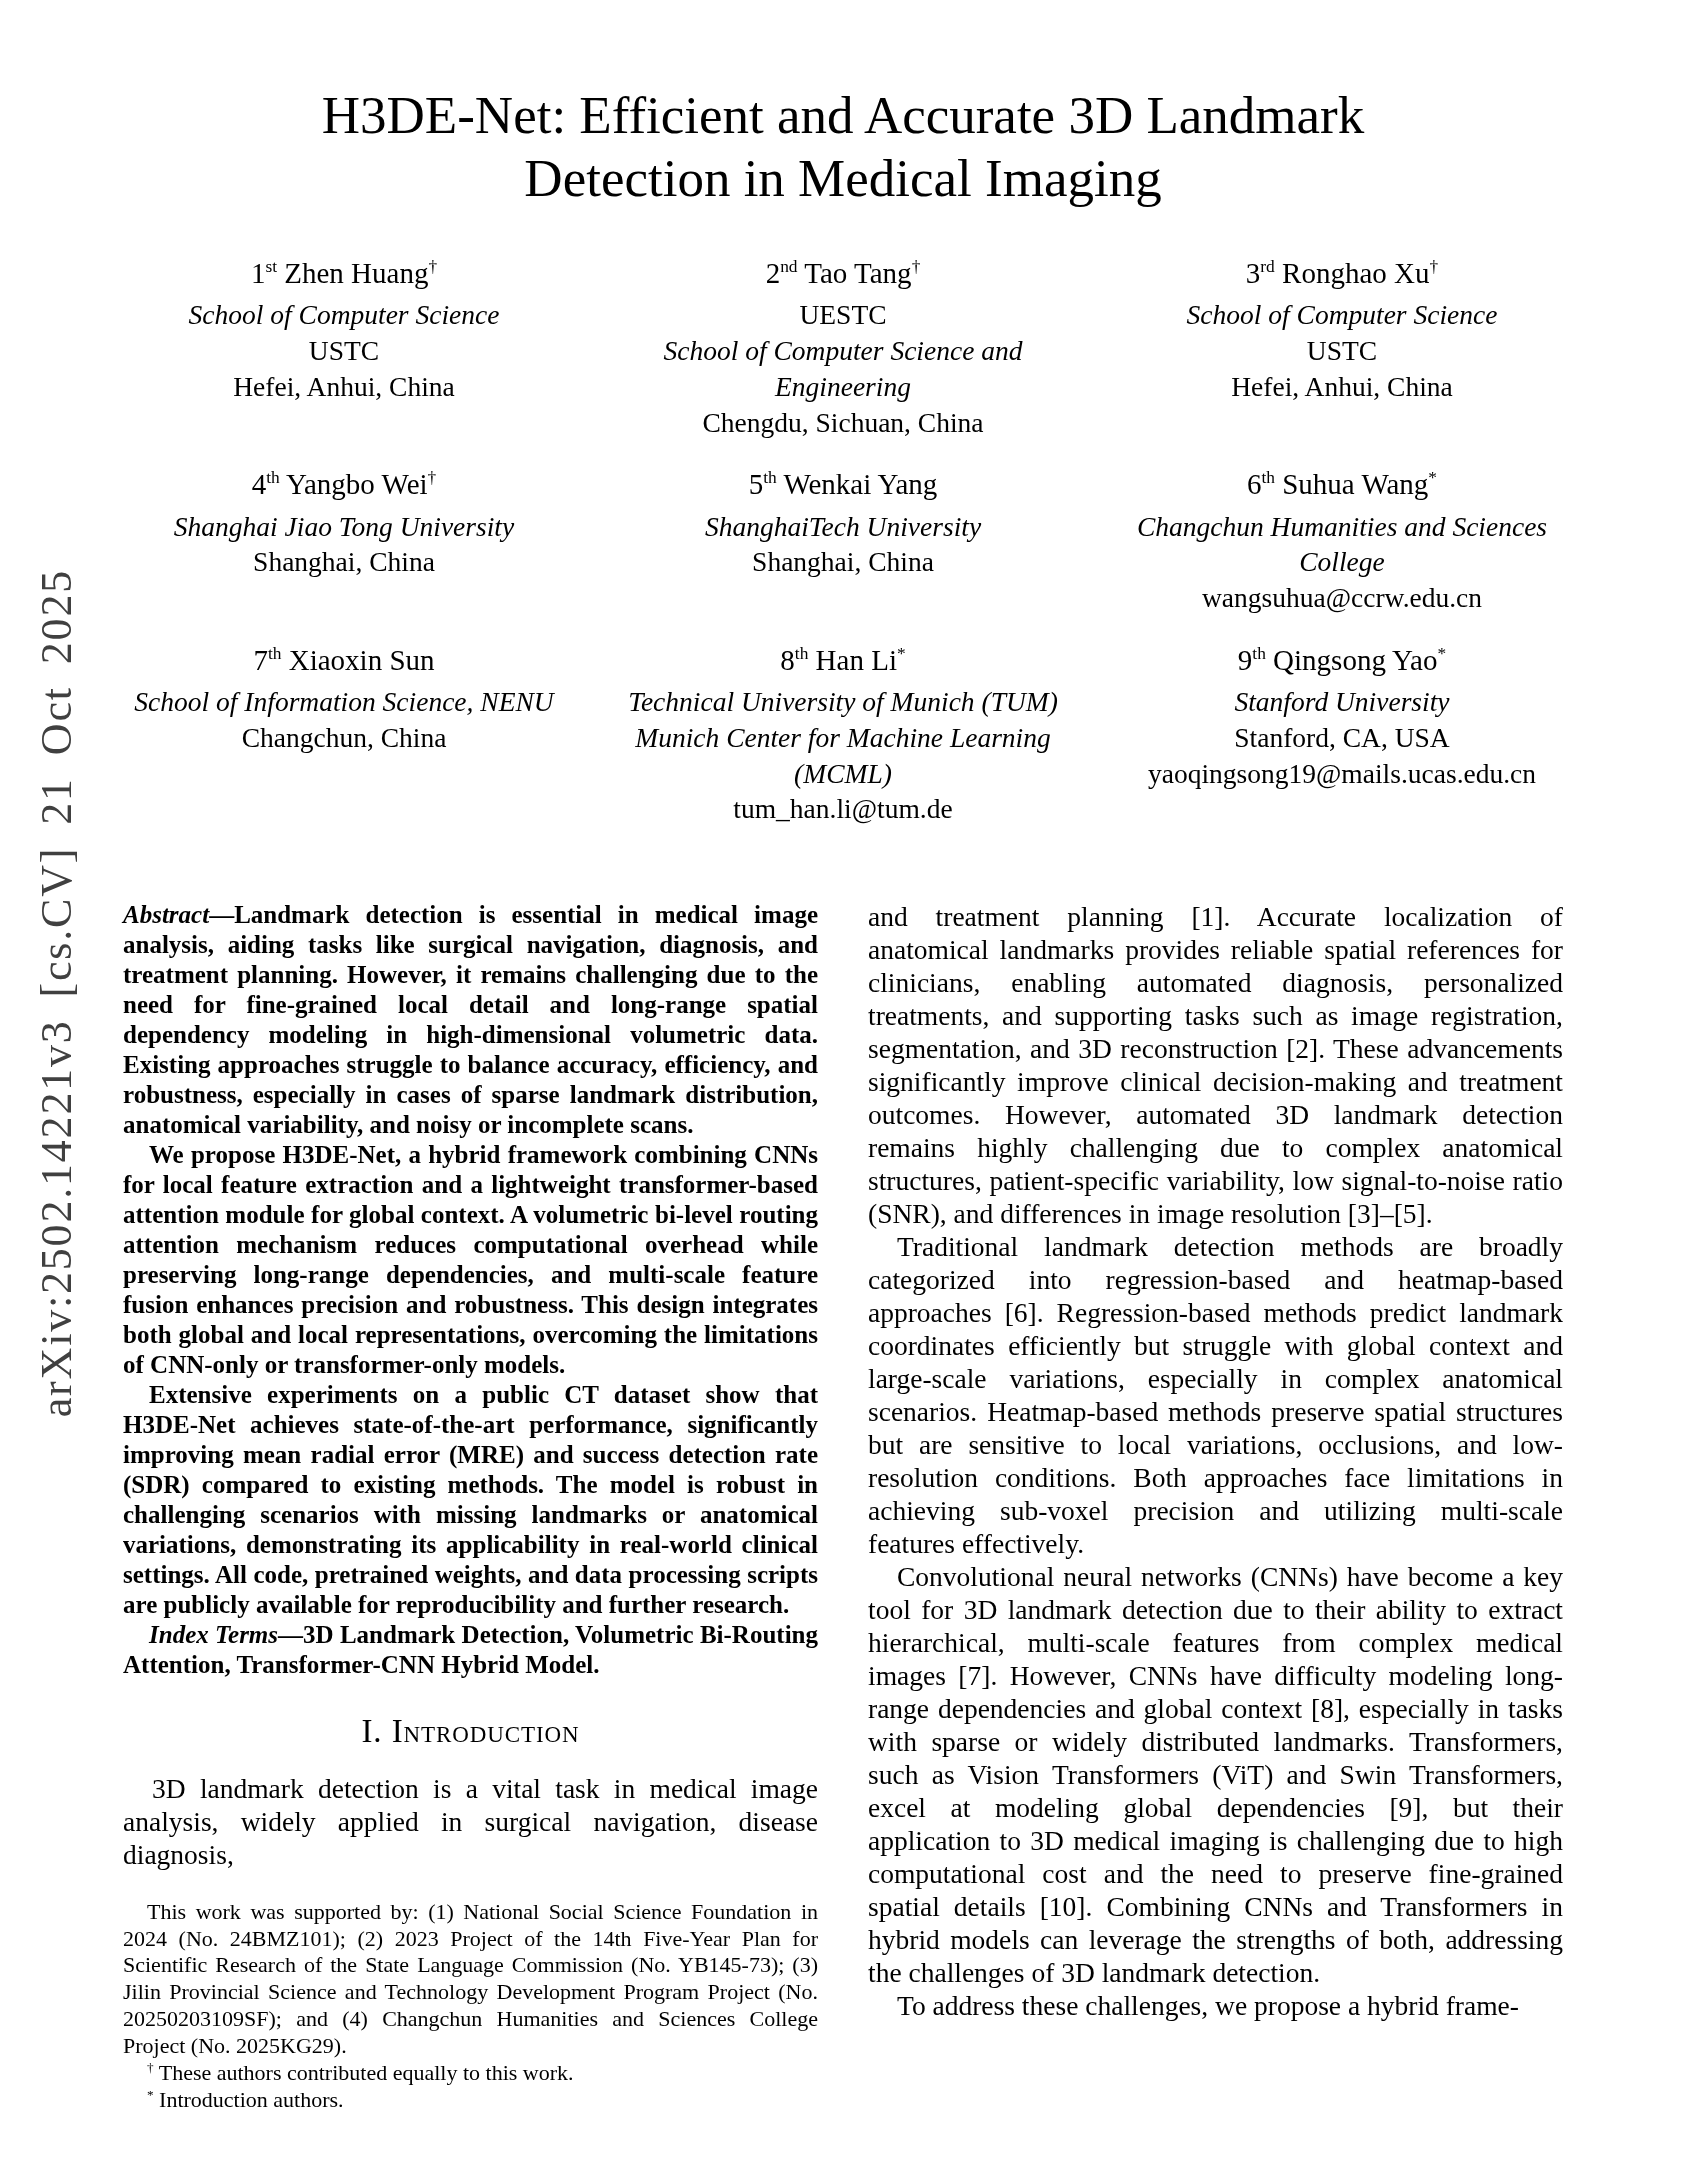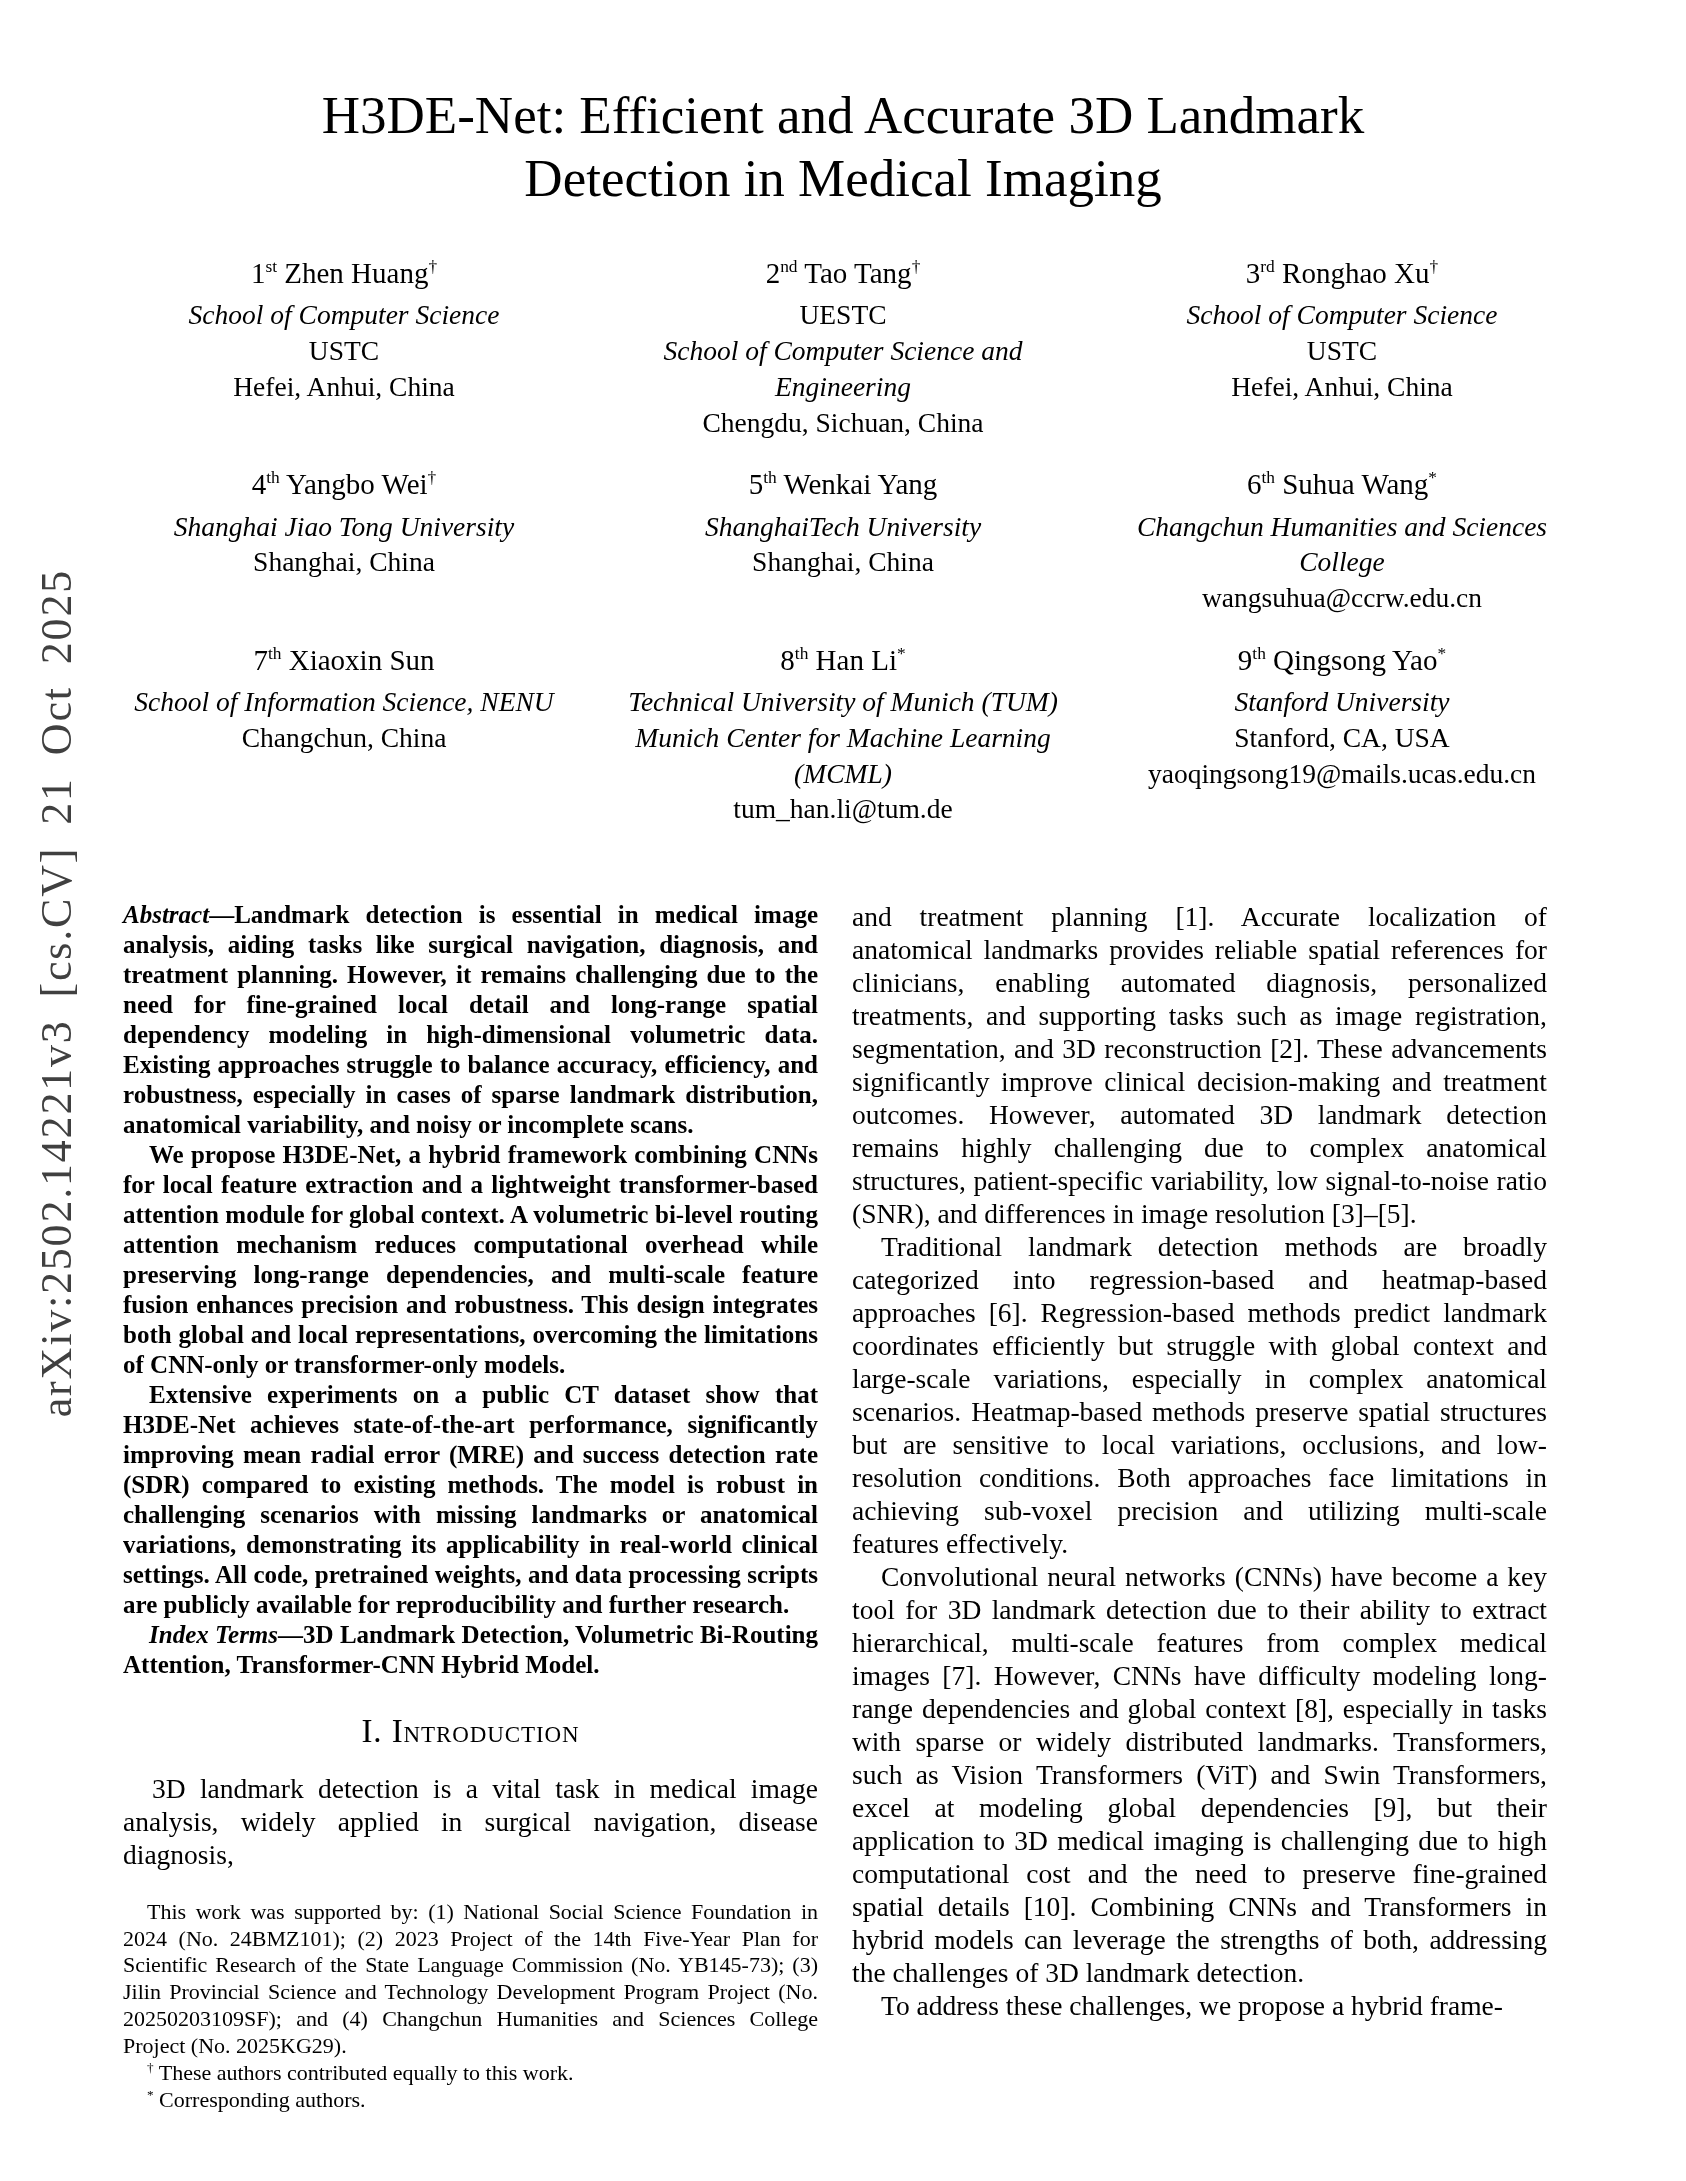--- a/index.html
+++ b/index.html
@@ -50,21 +50,21 @@
   }
   .author-name { font-size: 29px; margin-bottom: 7.3px; }
   .author-line { font-size: 27.5px; line-height: 1.3; }
   .author-line.italic { font-style: italic; }
   sup { font-size: 60%; vertical-align: super; line-height: 0; }
 
   .body {
     width: 1440px;
     margin: 73px auto 0;
     display: flex;
-    column-gap: 34px;
+    column-gap: 50px;
   }
   .col { width: 695px; }
   .col.left { display: flex; flex-direction: column; }
 
   .abs-p {
     font-size: 25px;
     font-weight: bold;
     line-height: 1.2;
     text-align: justify;
   }
@@ -171,21 +171,21 @@
       <p class="abs-p indent">Extensive experiments on a public CT dataset show that H3DE-Net achieves state-of-the-art performance, significantly improving mean radial error (MRE) and success detection rate (SDR) compared to existing methods. The model is robust in challenging scenarios with missing landmarks or anatomical variations, demonstrating its applicability in real-world clinical settings. All code, pretrained weights, and data processing scripts are publicly available for reproducibility and further research.</p>
       <p class="abs-p indent"><span class="lead-italic">Index Terms</span><span>—3D Landmark Detection, Volumetric Bi-Routing Attention, Transformer-CNN Hybrid Model.</span></p>
 
       <h2 class="section-heading">I. Introduction</h2>
 
       <p class="body-p">3D landmark detection is a vital task in medical image analysis, widely applied in surgical navigation, disease diagnosis,</p>
 
       <div class="footnotes">
         <p class="fn">This work was supported by: (1) National Social Science Foundation in 2024 (No. 24BMZ101); (2) 2023 Project of the 14th Five-Year Plan for Scientific Research of the State Language Commission (No. YB145-73); (3) Jilin Provincial Science and Technology Development Program Project (No. 20250203109SF); and (4) Changchun Humanities and Sciences College Project (No. 2025KG29).</p>
         <p class="fn"><sup>†</sup> <span>These authors contributed equally to this work.</span></p>
-        <p class="fn"><sup>*</sup> <span>Corresponding authors.</span></p>
+        <p class="fn"><sup>*</sup> <span>Introduction authors.</span></p>
       </div>
     </div>
 
     <div class="col right">
       <p class="body-p cont">and treatment planning [1]. Accurate localization of anatomical landmarks provides reliable spatial references for clinicians, enabling automated diagnosis, personalized treatments, and supporting tasks such as image registration, segmentation, and 3D reconstruction [2]. These advancements significantly improve clinical decision-making and treatment outcomes. However, automated 3D landmark detection remains highly challenging due to complex anatomical structures, patient-specific variability, low signal-to-noise ratio (SNR), and differences in image resolution [3]–[5].</p>
       <p class="body-p">Traditional landmark detection methods are broadly categorized into regression-based and heatmap-based approaches [6]. Regression-based methods predict landmark coordinates efficiently but struggle with global context and large-scale variations, especially in complex anatomical scenarios. Heatmap-based methods preserve spatial structures but are sensitive to local variations, occlusions, and low-resolution conditions. Both approaches face limitations in achieving sub-voxel precision and utilizing multi-scale features effectively.</p>
       <p class="body-p">Convolutional neural networks (CNNs) have become a key tool for 3D landmark detection due to their ability to extract hierarchical, multi-scale features from complex medical images [7]. However, CNNs have difficulty modeling long-range dependencies and global context [8], especially in tasks with sparse or widely distributed landmarks. Transformers, such as Vision Transformers (ViT) and Swin Transformers, excel at modeling global dependencies [9], but their application to 3D medical imaging is challenging due to high computational cost and the need to preserve fine-grained spatial details [10]. Combining CNNs and Transformers in hybrid models can leverage the strengths of both, addressing the challenges of 3D landmark detection.</p>
       <p class="body-p">To address these challenges, we propose a hybrid frame-</p>
     </div>
 

